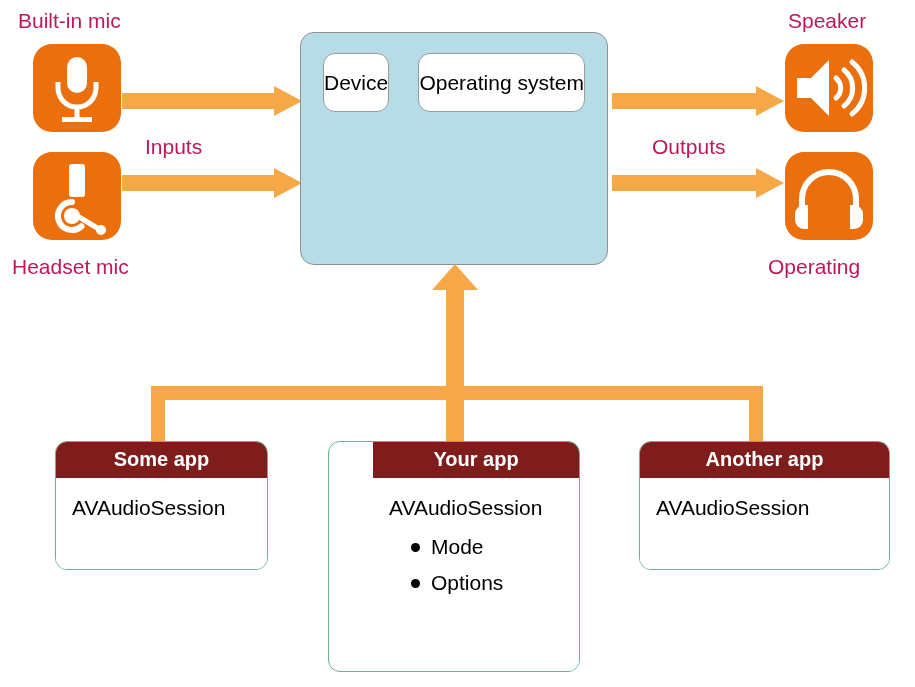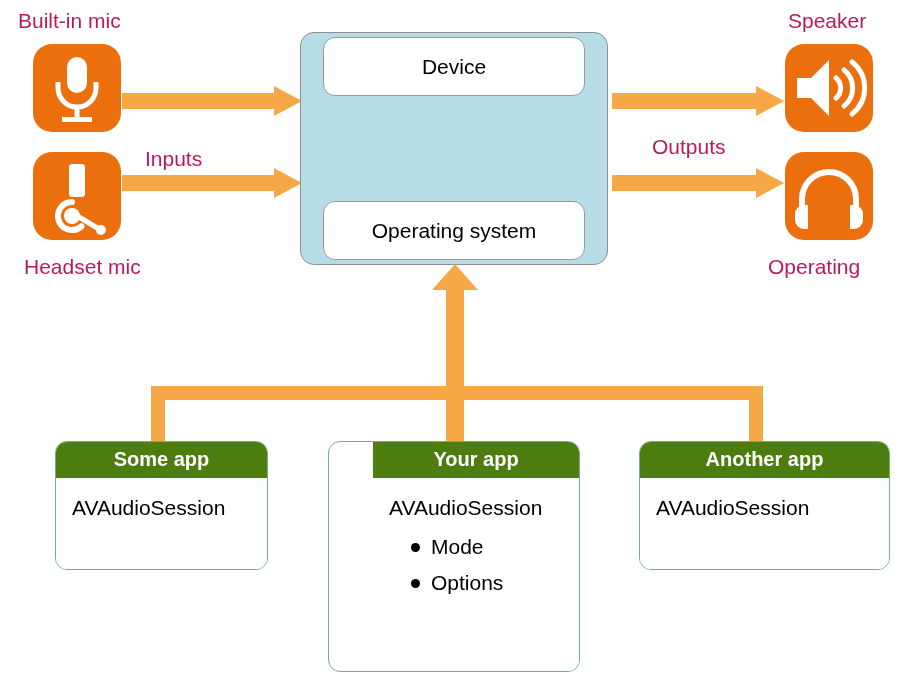--- a/index.html
+++ b/index.html
@@ -45,23 +45,23 @@
   .stack {
     position: absolute;
     left: 300px;
     top: 32px;
     width: 308px;
     height: 233px;
     background: #B6DCE8;
     border: 1.5px solid #8F8F8F;
     border-radius: 14px;
     box-sizing: border-box;
-    padding: 4px 22px;
+    padding: 20px 22px;
     display: flex;
-    flex-direction: column;
+    flex-direction: row;
     justify-content: space-between;
   }
   .layer {
     background: #ffffff;
     border: 1.2px solid #9A9A9A;
     border-radius: 12px;
     height: 57px;
     display: flex;
     align-items: center;
     justify-content: center;
@@ -77,21 +77,21 @@
     position: absolute;
     border: 1.6px solid #68B28C;
     border-radius: 12px;
     background: #ffffff;
     box-sizing: border-box;
     overflow: hidden;
     display: flex;
     flex-direction: column;
   }
   .app-head {
-    background: #4d7c0f;
+    background: #7f1d1d;
     color: #ffffff;
     font-size: 20px;
     font-weight: bold;
     text-align: center;
     padding: 7px 0 9px 0;
     line-height: 1;
   }
   .app-body {
     flex: 1;
     background: #ffffff;
@@ -140,41 +140,41 @@
       </svg>
     </span>
   </div>
 
   <div class="abs" style="left:122px; top:86px;">
     <svg width="180" height="30" viewBox="0 0 180 30">
       <polygon points="0,7 152,7 152,0 180,15 152,30 152,23 0,23" fill="#F7A846"></polygon>
     </svg>
   </div>
 
-  <div class="label" style="left:145px; top:148px;">Inputs</div>
+  <div class="label" style="left:145px; top:136px;">Inputs</div>
 
   <div class="tile" style="left:33px; top:152px;">
     <span>
       <svg viewBox="0 0 88 88" aria-hidden="true">
         <rect x="36" y="12" width="16" height="33" rx="3" fill="#ffffff"></rect>
         <path d="M39 50 a14 14 0 1 0 9.5 24.2" fill="none" stroke="#ffffff" stroke-width="6" stroke-linecap="round"></path>
         <circle cx="39" cy="64" r="8" fill="#ffffff"></circle>
         <line x1="41" y1="62" x2="66" y2="77" stroke="#ffffff" stroke-width="5" stroke-linecap="round"></line>
         <circle cx="68" cy="78" r="5" fill="#ffffff"></circle>
       </svg>
     </span>
   </div>
 
   <div class="abs" style="left:122px; top:168px;">
     <svg width="180" height="30" viewBox="0 0 180 30">
       <polygon points="0,7 152,7 152,0 180,15 152,30 152,23 0,23" fill="#F7A846"></polygon>
     </svg>
   </div>
 
-  <div class="label" style="left:24px; top:256px;">Headset mic</div>
+  <div class="label" style="left:12px; top:256px;">Headset mic</div>
 
   <div class="stack">
     <div class="layer">
       <span>Device</span>
     </div>
     <div class="layer">
       <span>Operating system</span>
     </div>
   </div>
 

